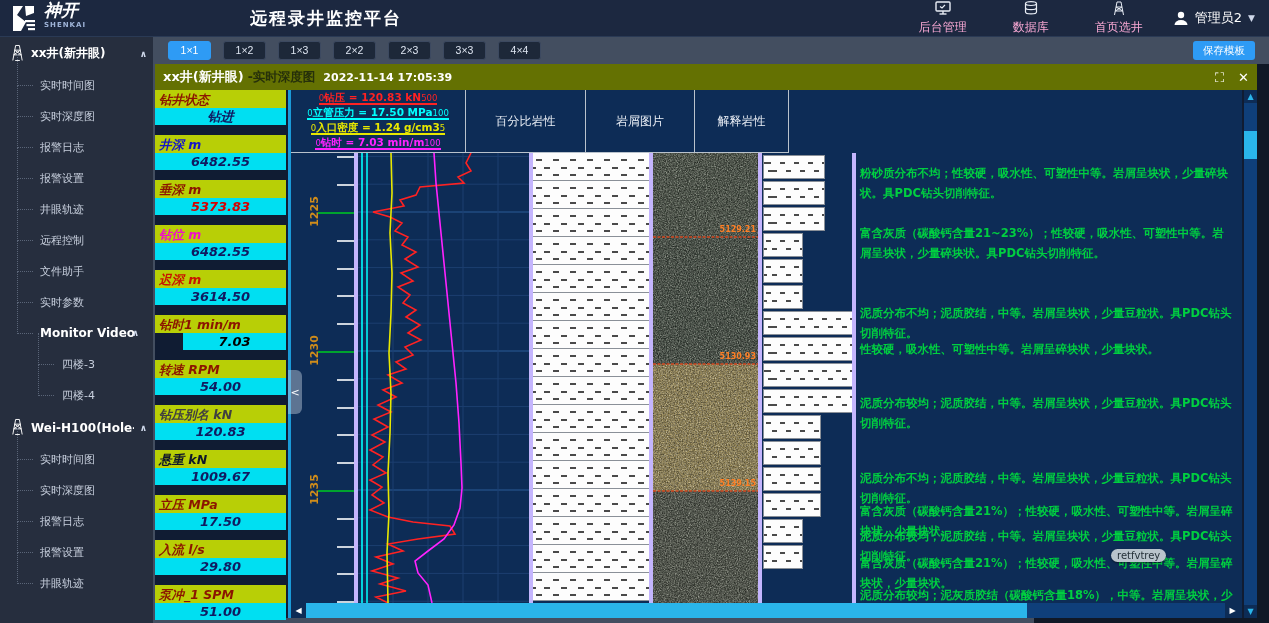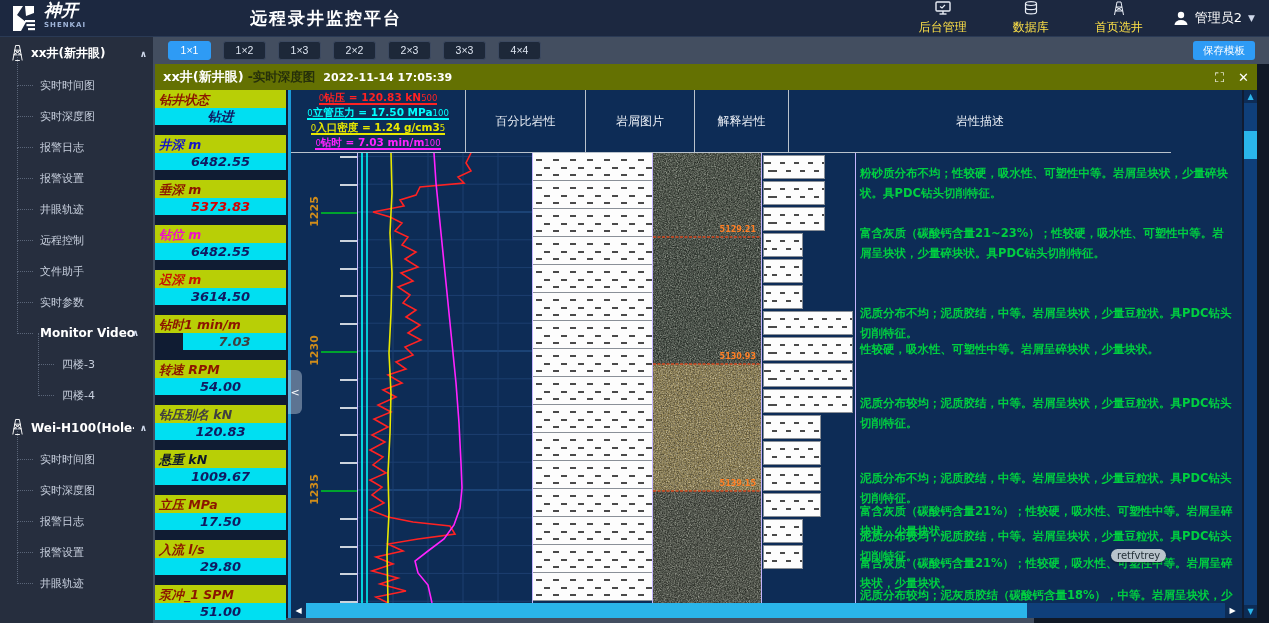--- a/index.html
+++ b/index.html
@@ -9,21 +9,21 @@
 
   
   .topbar { position:absolute; left:0; top:0; width:1269px; height:37px; background:#1c2840;
     display:flex; align-items:center; border-bottom:1px solid #2a3a55; z-index:30; }
   .logo { display:flex; align-items:center; gap:7px; padding-left:10px; width:250px; }
   .logo-mark { width:27px; height:27px; position:relative; }
   .logo-name { color:#fff; font-size:17px; font-weight:bold; font-style:italic; line-height:15px; }
   .logo-sub { color:#9fb4d8; font-size:7px; letter-spacing:1px; font-style:normal; display:block; }
   .app-title { color:#fff; font-size:17px; font-weight:bold; letter-spacing:2px; }
   .top-nav { margin-left:auto; display:flex; align-items:center; gap:46px; padding-right:30px; }
-  .nav-item { display:flex; flex-direction:column; align-items:center; gap:1px; color:#fde047;
+  .nav-item { display:flex; flex-direction:column; align-items:center; gap:1px; color:#f9a8d4;
     font-size:12px; cursor:pointer; }
   .nav-item svg { width:16px; height:14px; }
   .user-chip { display:flex; align-items:center; gap:6px; color:#fff; font-size:13px; padding-right:14px; cursor:pointer; }
   .caret { font-size:9px; color:#cfd8ea; }
 
   
   .sidebar { position:absolute; left:0; top:37px; width:153px; height:586px; background:#262e3e; overflow:hidden; }
   .well-header { display:flex; align-items:center; gap:6px; height:33px; padding:0 6px 0 10px;
     color:#fff; font-size:12px; font-weight:bold; cursor:pointer; }
   .well-header .wname { flex:1; white-space:nowrap; overflow:hidden; }
@@ -75,21 +75,21 @@
   .chart { position:relative; width:954px; margin-left:2px; background:#0d2c56; border-left:3px solid #1a9ad8; }
   .chart-header { position:absolute; left:0; top:0; width:949px; height:63px; display:flex; }
   .ch-cell { border-right:1px solid #b9c2cc; border-bottom:1px solid #b9c2cc; color:#e9eef5; font-size:12px;
     display:flex; align-items:center; justify-content:center; }
   .ch-depth { width:67px; color:#21b14e; font-weight:bold; }
   .ch-legend { width:175px; display:flex; flex-direction:column; justify-content:space-between; padding:2px 0; }
   .leg-row { display:flex; align-items:flex-end; margin:0 5px; border-bottom:2px solid; height:13px; }
   .leg-min,.leg-max { font-size:8.5px; line-height:10px; }
   .leg-mid { flex:1; text-align:center; font-size:10.5px; font-weight:bold; line-height:11px; white-space:nowrap; }
   .chart-body { position:absolute; left:0; top:63px; width:949px; height:450px; display:flex; }
-  .col { position:relative; border-right:1px solid #c4b5fd; height:450px; overflow:hidden; }
+  .col { position:relative; border-right:4px solid #c4b5fd; height:450px; overflow:hidden; }
   .col-depth { width:67px; }
   .col-plot { width:175px; }
   .col-pct { width:120px; background:#0d2c56; }
   .col-photo { width:109px; }
   .col-interp { width:94px; }
   .col-desc { width:382px; border-right:none; }
 
   .tick-minor { position:absolute; right:0; width:17px; height:2px; background:#ccd4dd; }
   .tick-major { position:absolute; right:0; width:36px; height:2px; background:#00a32e; }
   .tick-label { position:absolute; color:#cf8c1a; font-size:11px; font-weight:bold;
@@ -269,21 +269,21 @@
           <div class="prow">
             <div class="plabel" style="color: rgb(240, 16, 200);">钻位 m</div>
             <div class="pvalue" style="color: rgb(16, 26, 96);">6482.55</div>
           </div>
           <div class="prow">
             <div class="plabel" style="color: rgb(200, 20, 0);">迟深 m</div>
             <div class="pvalue" style="color: rgb(16, 26, 96);">3614.50</div>
           </div>
           <div class="prow">
             <div class="plabel" style="color: rgb(139, 21, 0);">钻时1 min/m</div>
-            <div class="pvalue" style="color: #404040; margin-left: 28px;">7.03</div>
+            <div class="pvalue" style="color: #000000; margin-left: 28px;">7.03</div>
           </div>
           <div class="prow">
             <div class="plabel" style="color: rgb(139, 21, 0);">转速 RPM</div>
             <div class="pvalue" style="color: rgb(16, 26, 96);">54.00</div>
           </div>
           <div class="prow">
             <div class="plabel" style="color: #404040;">钻压别名 kN</div>
             <div class="pvalue" style="color: rgb(16, 26, 96);">120.83</div>
           </div>
           <div class="prow">
@@ -331,21 +331,20 @@
               </div>
               <div class="leg-row" style="border-color: rgb(255, 34, 255); color: rgb(255, 34, 255);">
                 <span class="leg-min">0</span>
                 <span class="leg-mid">钻时 = 7.03 min/m</span>
                 <span class="leg-max">100</span>
               </div>
             </div>
             <div class="ch-cell" style="width: 120px;">百分比岩性</div>
             <div class="ch-cell" style="width: 109px;">岩屑图片</div>
             <div class="ch-cell" style="width: 94px;">解释岩性</div>
-            <div class="ch-cell" style="width: 382px; border-right: none;">岩性描述</div>
           </div>
         <div class="chart-body" id="chart-body">
             <div class="col col-depth">
               <div class="tick-minor" style="top: 3.4px;"></div>
               <div class="tick-minor" style="top: 31.2px;"></div>
               <div class="tick-minor" style="top: 86.8px;"></div>
               <div class="tick-minor" style="top: 114.6px;"></div>
               <div class="tick-minor" style="top: 142.4px;"></div>
               <div class="tick-minor" style="top: 170.2px;"></div>
               <div class="tick-minor" style="top: 225.8px;"></div>

